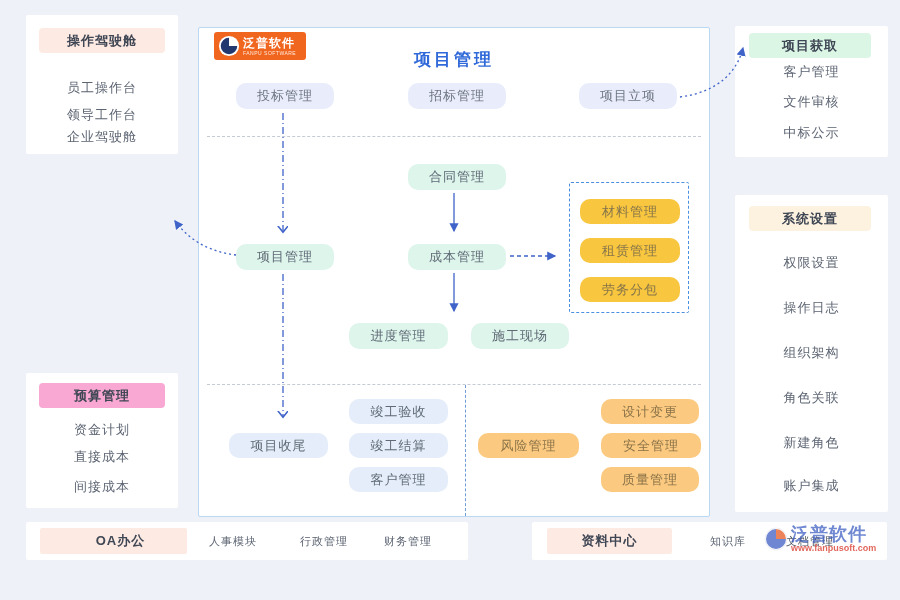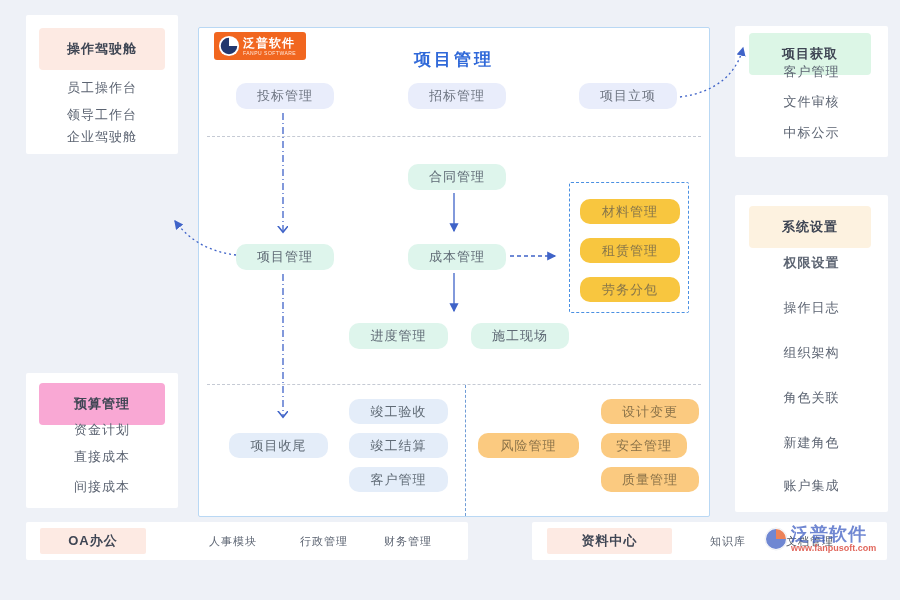--- a/index.html
+++ b/index.html
@@ -1,19 +1,19 @@
 <!DOCTYPE html>
 <html><head>
 <meta charset="utf-8">
 <style>
   html,body{margin:0;padding:0;}
   body{font-family:"Liberation Sans","DejaVu Sans",sans-serif;}
   .page{position:relative;width:900px;height:600px;background:#eef1f7;overflow:hidden;}
   .panel{position:absolute;background:#ffffff;border-radius:2px;}
-  .hl{position:absolute;left:13px;right:13px;height:42px;border-radius:4px;
+  .hl{position:absolute;left:13px;right:13px;height:25px;border-radius:4px;
       display:flex;align-items:center;justify-content:center;
       font-size:13px;font-weight:bold;color:#3f4654;letter-spacing:1px;}
   .pi{position:absolute;left:0;right:0;height:18px;text-align:center;
       font-size:13px;color:#5c6472;letter-spacing:1px;}
   .main{position:absolute;left:198px;top:27px;width:512px;height:490px;
         background:#fff;border:1px solid #b9d8f4;border-radius:2px;box-sizing:border-box;}
   .mtitle{position:absolute;left:0;right:0;top:20px;text-align:center;
           font-size:17px;font-weight:bold;color:#3069d9;letter-spacing:3px;}
   .bx{position:absolute;height:26px;border-radius:10px;display:flex;align-items:center;
       justify-content:center;font-size:13px;letter-spacing:1px;}
@@ -69,21 +69,21 @@
 
   <div class="panel" style="left:735px;top:26px;width:153px;height:131px;">
     <div class="hl" style="top:7px;left:14px;right:17px;background:#dcf6e6;">项目获取</div>
     <div class="pi" style="top:37px;">客户管理</div>
     <div class="pi" style="top:67px;">文件审核</div>
     <div class="pi" style="top:98px;">中标公示</div>
   </div>
 
   <div class="panel" style="left:735px;top:195px;width:153px;height:317px;">
     <div class="hl" style="top:11px;left:14px;right:17px;background:#fdf2e0;">系统设置</div>
-    <div class="pi" style="top:59px;font-weight:bold;">权限设置</div>
+    <div class="pi" style="top:59px;">权限设置</div>
     <div class="pi" style="top:104px;">操作日志</div>
     <div class="pi" style="top:149px;">组织架构</div>
     <div class="pi" style="top:194px;">角色关联</div>
     <div class="pi" style="top:239px;">新建角色</div>
     <div class="pi" style="top:282px;">账户集成</div>
   </div>
 
   <div class="main">
     <div class="toplogo">
       <svg width="22" height="22" viewBox="0 0 24 24">
@@ -120,26 +120,26 @@
     <div class="sep" style="top:356px;"></div>
     <div class="vdiv" style="left:266px;top:357px;height:131px;"></div>
 
     <div class="bx blu" style="left:150px;top:371px;width:99px;">竣工验收</div>
     <div class="bx blu" style="left:30px;top:405px;width:99px;">项目收尾</div>
     <div class="bx blu" style="left:150px;top:405px;width:99px;">竣工结算</div>
     <div class="bx blu" style="left:150px;top:439px;width:99px;">客户管理</div>
 
     <div class="bx org" style="left:402px;top:371px;width:98px;">设计变更</div>
     <div class="bx org" style="left:279px;top:405px;width:101px;">风险管理</div>
-    <div class="bx org" style="left:402px;top:405px;width:86px;">安全管理</div>
+    <div class="bx org" style="left:402px;top:405px;width:100px;">安全管理</div>
     <div class="bx org" style="left:402px;top:439px;width:98px;">质量管理</div>
   </div>
 
   <div class="card" style="left:26px;top:522px;width:442px;">
-    <div class="bhl" style="left:14px;width:106px;">OA办公</div>
+    <div class="bhl" style="left:14px;width:133px;padding-left:14px;">OA办公</div>
     <div class="bitem" style="left:183px;">人事模块</div>
     <div class="bitem" style="left:274px;">行政管理</div>
     <div class="bitem" style="left:358px;">财务管理</div>
   </div>
 
   <div class="card" style="left:532px;top:522px;width:355px;">
     <div class="bhl" style="left:15px;width:125px;">资料中心</div>
     <div class="bitem" style="left:178px;">知识库</div>
     <div class="bitem" style="left:254px;color:#4d5560;">文档管理</div>
     <div class="wmark">

